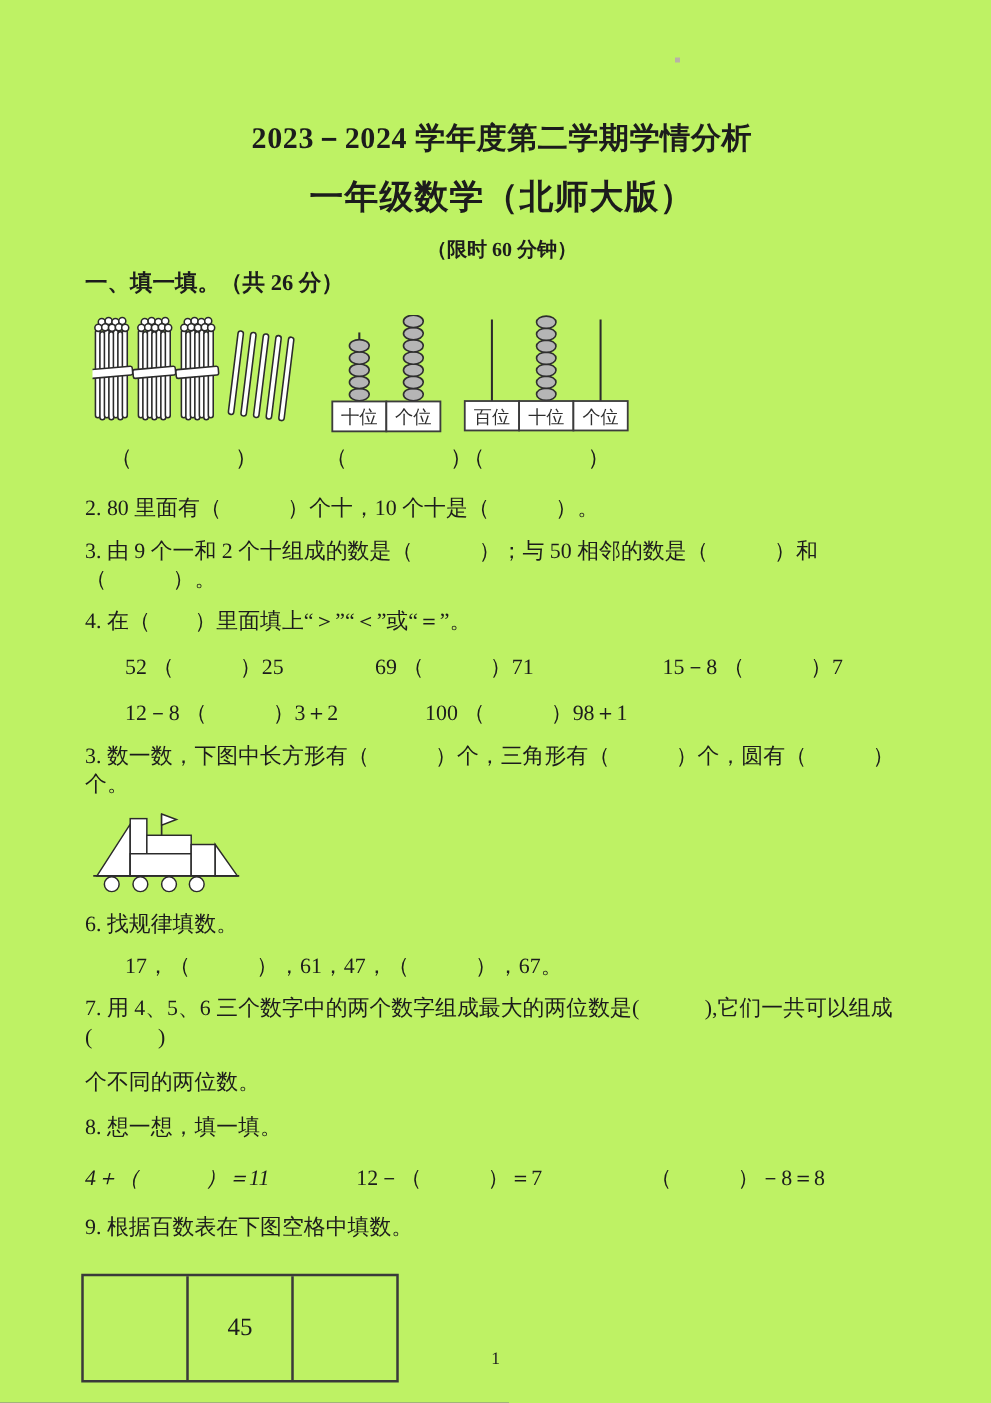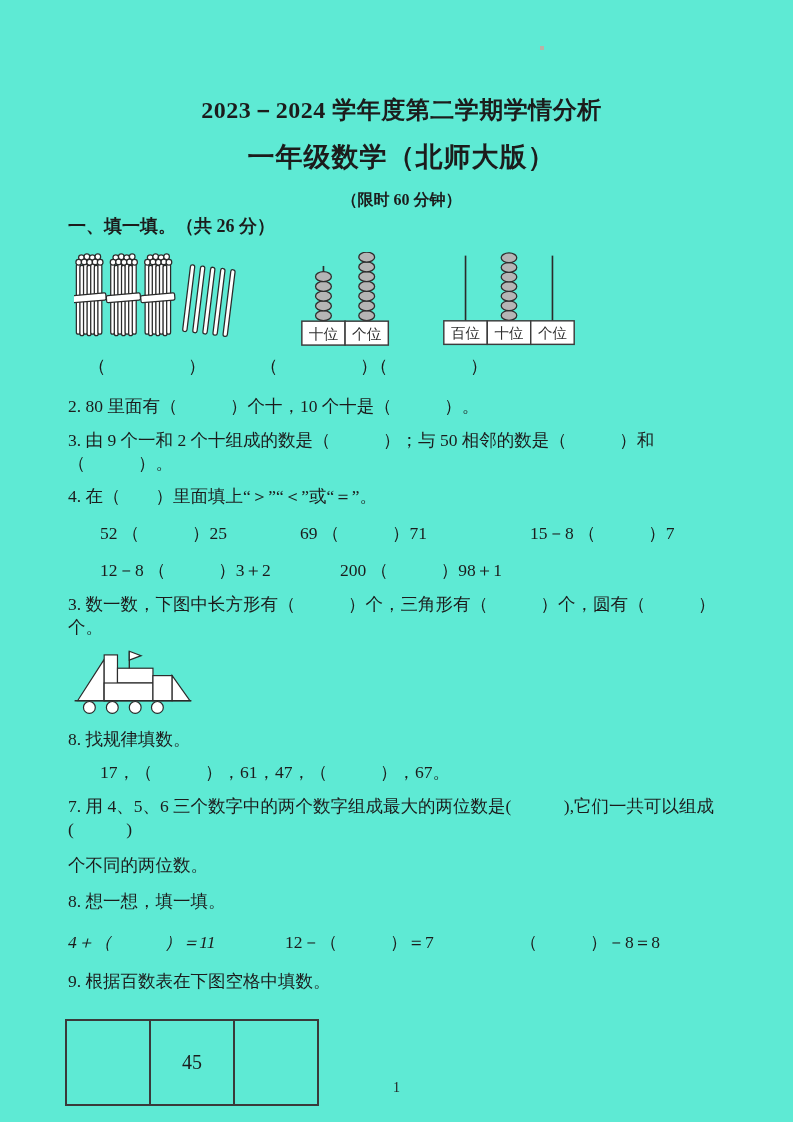--- a/index.html
+++ b/index.html
@@ -1,34 +1,34 @@
 <!DOCTYPE html>
 <html><head>
 <meta charset="utf-8">
 <style>
   html,body{margin:0;padding:0;background:#888;}
   .page{
     position:relative;
     width:793px;height:1122px;
     margin:0 auto;
-    background:#5eead4;
+    background:#bef264;
     box-sizing:border-box;
     padding:0 58px 0 68px;
     font-family:"Liberation Serif","DejaVu Serif",serif;
     color:#1c1c1c;
     overflow:hidden;
   }
   .stray-dot{position:absolute;left:540px;top:46px;width:4px;height:4px;background:#b9b2a6;}
   .title1{margin:94px 0 0;text-align:center;font-size:24px;font-weight:bold;letter-spacing:.5px;}
   .title2{margin:13px 0 0;text-align:center;font-size:27px;font-weight:bold;letter-spacing:1px;}
   .timelimit{margin:15px 0 0;text-align:center;font-size:16px;font-weight:bold;}
   .sec-head{margin:3px 0 0;font-size:18px;font-weight:bold;}
   .line{font-size:17.5px;line-height:1.3;margin:11px 0 0;}
   .indent{padding-left:32px;}
-  .fig-row{display:flex;align-items:flex-end;margin:8px 0 0 6px;height:102px;gap:36px;}
+  .fig-row{display:flex;align-items:flex-end;margin:8px 0 0 6px;height:102px;}
   .fig-row svg{display:block;}
   .sticks-fig{width:168px;height:98px;margin-right:22px;}
   .abacus1-fig{width:92px;height:96px;margin-right:14px;}
   .abacus2-fig{width:134px;height:96px;}
   .blank-row{position:relative;height:30px;margin-top:6px;font-size:18px;}
   .blank-row span{position:absolute;top:0;letter-spacing:2px;}
   .b1{left:20px;} .b2{left:192px;} .b3{left:302px;}
   .cmp-row{display:flex;font-size:17.5px;margin:13px 0 0;}
   .cmp-row .c1{width:200px;padding-left:32px;box-sizing:content-box;}
   .cmp-row .c2{width:230px;}
@@ -156,42 +156,42 @@
   <div class="line">3. 由 9 个一和 2 个十组成的数是（　　　）；与 50 相邻的数是（　　　）和（　　　）。</div>
   <div class="line">4. 在（　　）里面填上“＞”“＜”或“＝”。</div>
 
   <div class="cmp-row">
     <span class="c1">52 （　　　）25</span>
     <span class="c2">69 （　　　）71</span>
     <span class="c3">15－8 （　　　）7</span>
   </div>
   <div class="cmp-row cmp-row2">
     <span class="c1">12－8 （　　　）3＋2</span>
-    <span class="c2">200 （　　　）98＋1</span>
+    <span class="c2">100 （　　　）98＋1</span>
   </div>
 
   <div class="line">3. 数一数，下图中长方形有（　　　）个，三角形有（　　　）个，圆有（　　　）个。</div>
 
   <svg class="train-fig" viewBox="0 0 170 92">
     <path class="stroke" d="M 10 70 L 46 14 L 46 70 Z"></path>
     <rect class="stroke" x="46" y="8" width="18" height="62"></rect>
     <rect class="stroke" x="64" y="26" width="48" height="20"></rect>
     <rect class="stroke" x="46" y="46" width="66" height="24"></rect>
     <rect class="stroke" x="112" y="36" width="26" height="34"></rect>
     <path class="stroke" d="M 138 36 L 162 70 L 138 70 Z"></path>
     <line class="rod" x1="80" y1="26" x2="80" y2="3"></line>
     <path class="stroke" d="M 80 3 L 96 9 L 80 15 Z"></path>
     <line class="rod" x1="6" y1="70" x2="164" y2="70"></line>
     <circle class="stroke" cx="26" cy="79" r="8"></circle>
     <circle class="stroke" cx="57" cy="79" r="8"></circle>
     <circle class="stroke" cx="88" cy="79" r="8"></circle>
     <circle class="stroke" cx="118" cy="79" r="8"></circle>
   </svg>
 
-  <div class="line">8. 找规律填数。</div>
+  <div class="line">6. 找规律填数。</div>
   <div class="line indent">17，（　　　），61，47，（　　　），67。</div>
 
   <div class="line">7. 用 4、5、6 三个数字中的两个数字组成最大的两位数是(　　　),它们一共可以组成(　　　)</div>
   <div class="line" style="margin-top:13px;">个不同的两位数。</div>
 
   <div class="line" style="margin-top:14px;">8. 想一想，填一填。</div>
   <div class="fill-row">
     <span class="f1">4＋（　　　）＝11</span>
     <span class="f2">12－（　　　）＝7</span>
     <span class="f3">（　　　）－8＝8</span>

